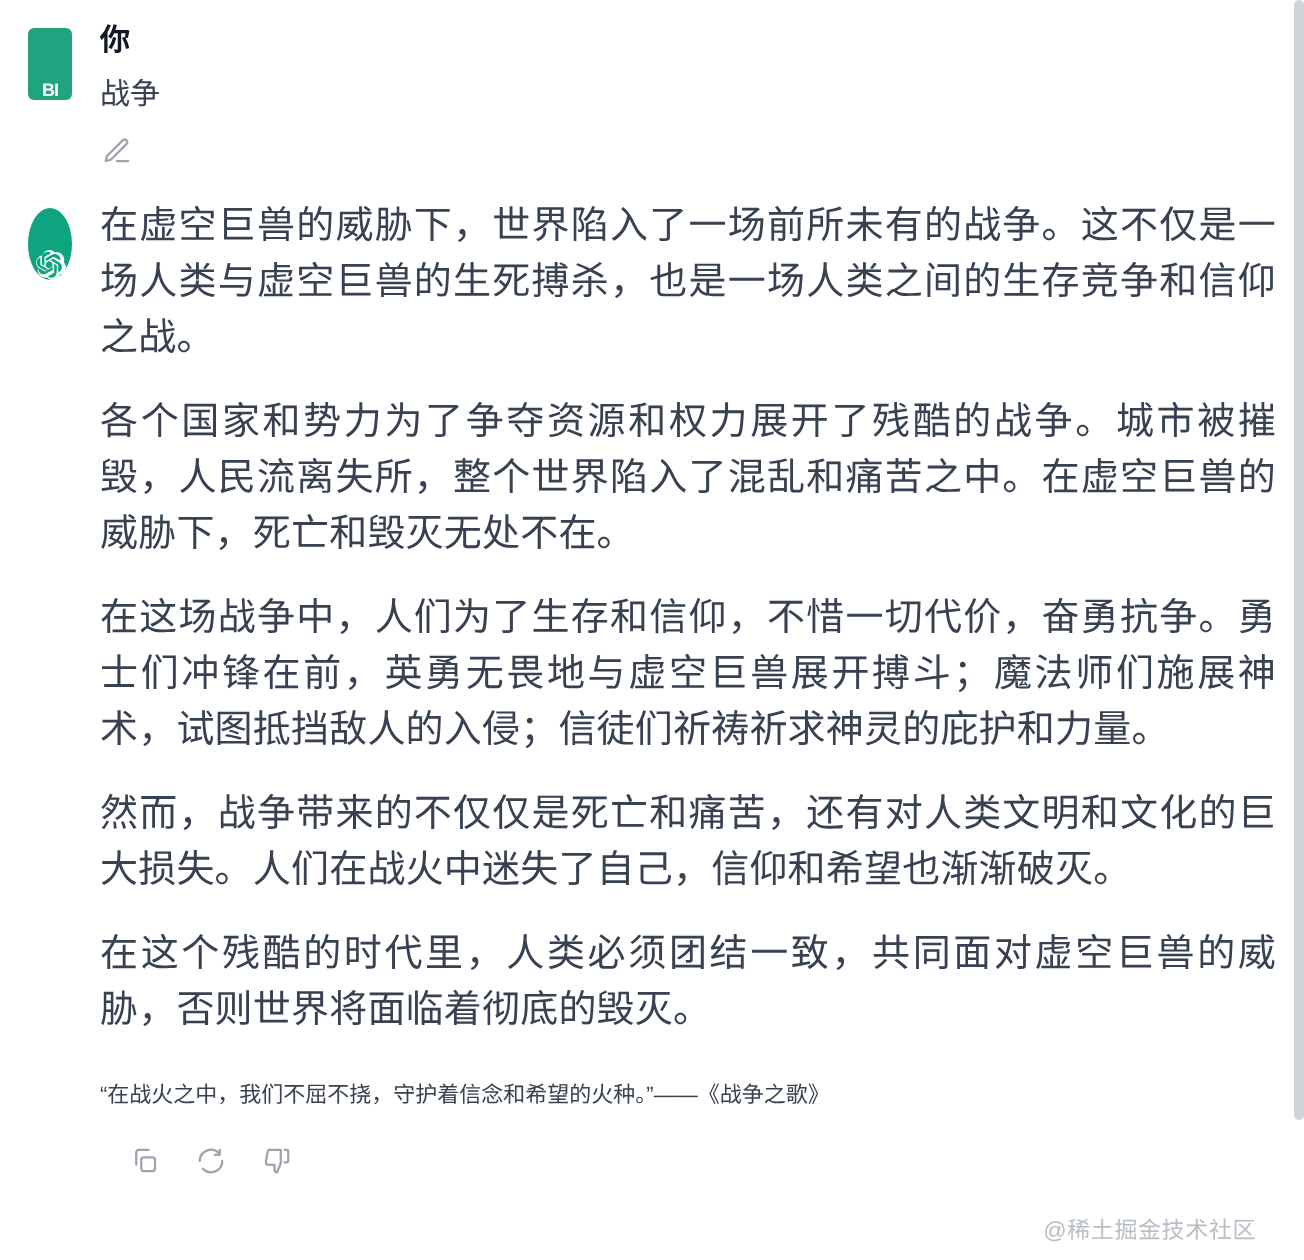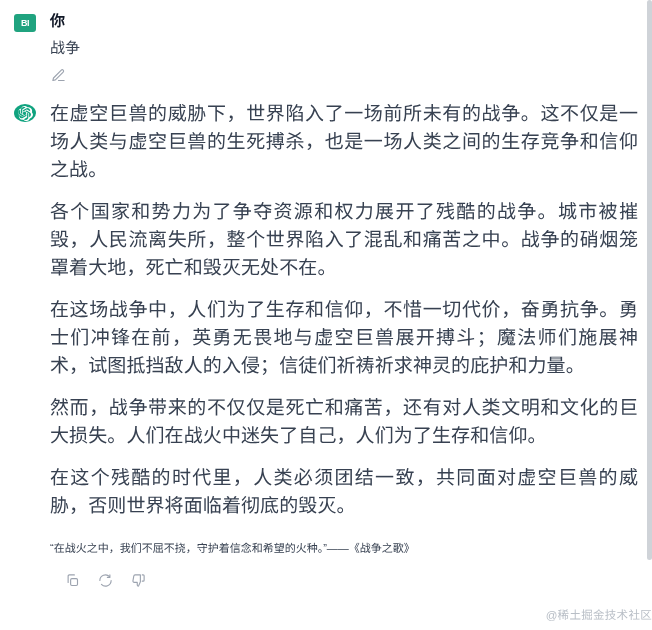--- a/index.html
+++ b/index.html
@@ -19,27 +19,27 @@
     padding: 10px 14px 0 14px;
     box-sizing: border-box;
   }
   .message {
     display: flex;
     align-items: flex-start;
     margin-bottom: 4px;
   }
   .avatar {
     width: 22px;
-    height: 18px;
+    height: 36px;
     border-radius: 3px;
     flex: 0 0 22px;
     margin-top: 4px;
     margin-right: 14px;
     display: flex;
-    align-items: center;
+    align-items: flex-end;
     justify-content: center;
     color: #ffffff;
     font-size: 9px;
     font-weight: bold;
     letter-spacing: -0.5px;
   }
   .avatar.user {
     background: #20a37f;
   }
   .avatar.assistant {
@@ -114,21 +114,21 @@
     margin: 0 0 4px 0;
   }
   .footer-actions {
     display: flex;
     gap: 16px;
     align-items: center;
     padding: 2px 0 0 50px;
   }
   .watermark {
     position: absolute;
-    right: 0;
+    right: 24px;
     bottom: 8px;
     font-size: 11.5px;
     color: #b8bec6;
     letter-spacing: 0.3px;
   }
   .scrollbar {
     position: absolute;
     top: 0;
     right: 0;
     width: 5px;
@@ -169,23 +169,23 @@
   </div>
 
   <div class="message assistant-block">
     <div class="avatar assistant">
       <svg viewBox="0 0 24 24" fill="currentColor" aria-hidden="true">
         <path d="M22.28 9.82a5.98 5.98 0 0 0-.52-4.91 6.05 6.05 0 0 0-6.51-2.9A6.06 6.06 0 0 0 4.98 4.18a5.98 5.98 0 0 0-4 2.9 6.05 6.05 0 0 0 .74 7.1 5.98 5.98 0 0 0 .51 4.91 6.05 6.05 0 0 0 6.52 2.9A6.06 6.06 0 0 0 19.02 19.8a5.98 5.98 0 0 0 4-2.9 6.05 6.05 0 0 0-.74-7.08zM12.1 22.26a4.5 4.5 0 0 1-2.88-1.04l.14-.08 4.78-2.76a.78.78 0 0 0 .4-.68v-6.74l2.02 1.17a.07.07 0 0 1 .04.06v5.58a4.5 4.5 0 0 1-4.5 4.49zM2.4 17.2a4.47 4.47 0 0 1-.53-3l.14.09 4.78 2.76a.77.77 0 0 0 .78 0l5.84-3.37v2.33a.08.08 0 0 1-.3.07l-4.83 2.79a4.5 4.5 0 0 1-6.14-1.64zM1.15 7.78a4.48 4.48 0 0 1 2.35-1.97V11.5a.76.76 0 0 0 .38.67l5.81 3.35-2.02 1.17a.08.08 0 0 1-.07 0L2.8 13.88a4.5 4.5 0 0 1-1.64-6.1zm16.24 3.78L11.55 8.2l2.02-1.16a.07.07 0 0 1 .07 0l4.83 2.79a4.49 4.49 0 0 1-.68 8.1v-5.69a.78.78 0 0 0-.4-.67zm2.01-3.03l-.14-.09-4.77-2.78a.78.78 0 0 0-.79 0L7.87 9.05V6.72a.07.07 0 0 1 .03-.07l4.83-2.79a4.5 4.5 0 0 1 6.68 4.66zM6.77 12.67L4.75 11.5a.08.08 0 0 1-.04-.06V5.87a4.5 4.5 0 0 1 7.38-3.45l-.14.08L7.17 5.26a.78.78 0 0 0-.4.68zm1.1-2.37L10.47 8.8l2.6 1.5v3l-2.6 1.5-2.6-1.5z"></path>
       </svg>
     </div>
     <div class="msg-body">
       <p class="para">在虚空巨兽的威胁下，世界陷入了一场前所未有的战争。这不仅是一场人类与虚空巨兽的生死搏杀，也是一场人类之间的生存竞争和信仰之战。</p>
-      <p class="para">各个国家和势力为了争夺资源和权力展开了残酷的战争。城市被摧毁，人民流离失所，整个世界陷入了混乱和痛苦之中。战争的硝烟笼罩着大地，死亡和毁灭无处不在。</p>
+      <p class="para">各个国家和势力为了争夺资源和权力展开了残酷的战争。城市被摧毁，人民流离失所，整个世界陷入了混乱和痛苦之中。在虚空巨兽的威胁下，死亡和毁灭无处不在。</p>
       <p class="para">在这场战争中，人们为了生存和信仰，不惜一切代价，奋勇抗争。勇士们冲锋在前，英勇无畏地与虚空巨兽展开搏斗；魔法师们施展神术，试图抵挡敌人的入侵；信徒们祈祷祈求神灵的庇护和力量。</p>
-      <p class="para">然而，战争带来的不仅仅是死亡和痛苦，还有对人类文明和文化的巨大损失。人们在战火中迷失了自己，人们为了生存和信仰。</p>
+      <p class="para">然而，战争带来的不仅仅是死亡和痛苦，还有对人类文明和文化的巨大损失。人们在战火中迷失了自己，信仰和希望也渐渐破灭。</p>
       <p class="para">在这个残酷的时代里，人类必须团结一致，共同面对虚空巨兽的威胁，否则世界将面临着彻底的毁灭。</p>
       <p class="quote-line">“在战火之中，我们不屈不挠，守护着信念和希望的火种。”——《战争之歌》</p>
     </div>
   </div>
 
   <div class="footer-actions">
     <button class="icon-btn">
       <svg viewBox="0 0 24 24" fill="none" stroke="currentColor" stroke-width="1.8" stroke-linecap="round" stroke-linejoin="round" aria-hidden="true">
         <rect x="9" y="9" width="11" height="11" rx="2"></rect>
         <path d="M5 15V5a2 2 0 0 1 2-2h8"></path>

